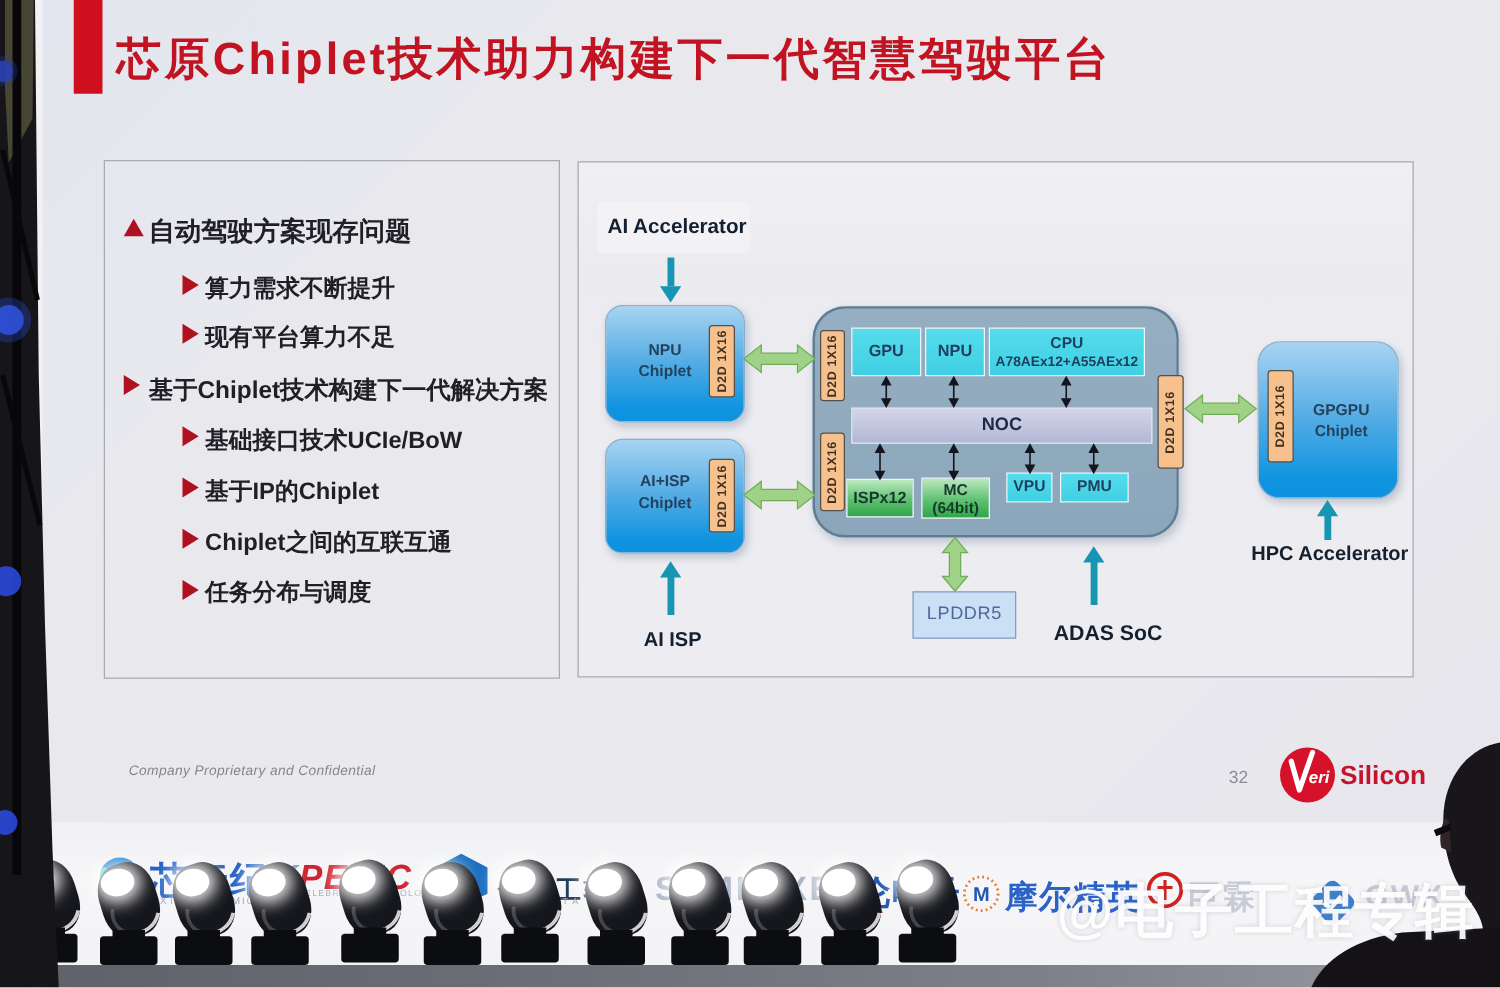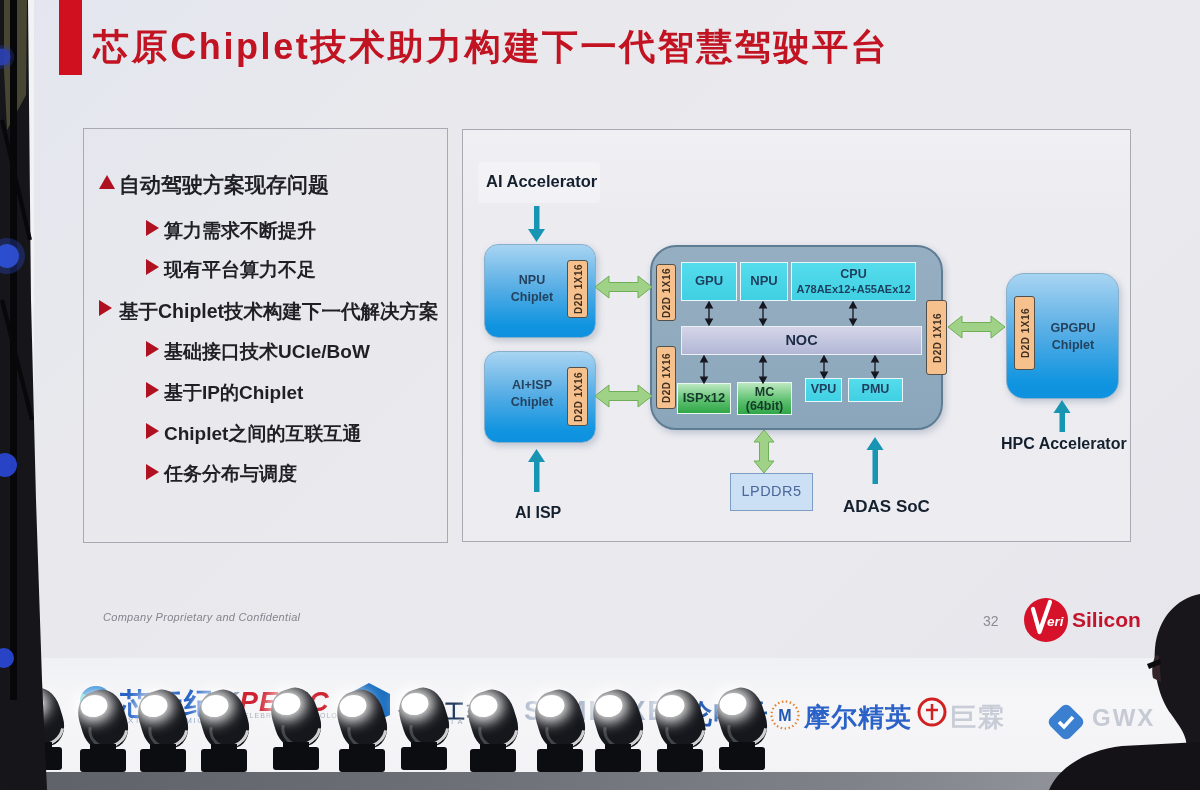--- a/index.html
+++ b/index.html
@@ -321,13 +321,14 @@
   </svg>
 
   <svg class="abs" style="left:1020px;top:560px;" width="180" height="230" viewBox="0 0 180 230">
     <path d="M180,34 C157,38 138,58 135,88 C133,112 139,138 151,154 C159,166 167,174 167,190 L180,194 Z" fill="#19161b"></path>
     <path d="M136,95 C133,100 131,110 133,118 L141,122 L139,96 Z" fill="#332428"></path>
     <path d="M127,104 L140,99 L141,104 L129,109 Z" fill="#0c0b0e"></path>
     <path d="M29,230 C38,208 66,190 102,186 L180,182 L180,230 Z" fill="#141216"></path>
   </svg>
 
   <div class="abs" style="left:0;top:0;width:1200px;height:790px;z-index:30;pointer-events:none;background:radial-gradient(ellipse 130% 110% at 52% 42%, rgba(0,0,0,0) 62%, rgba(40,40,55,0.07) 88%, rgba(30,30,45,0.12) 100%);"></div>
+  <div id="wm" style="z-index:31;">@电子工程专辑</div>
 </div>
 
 </body></html>

